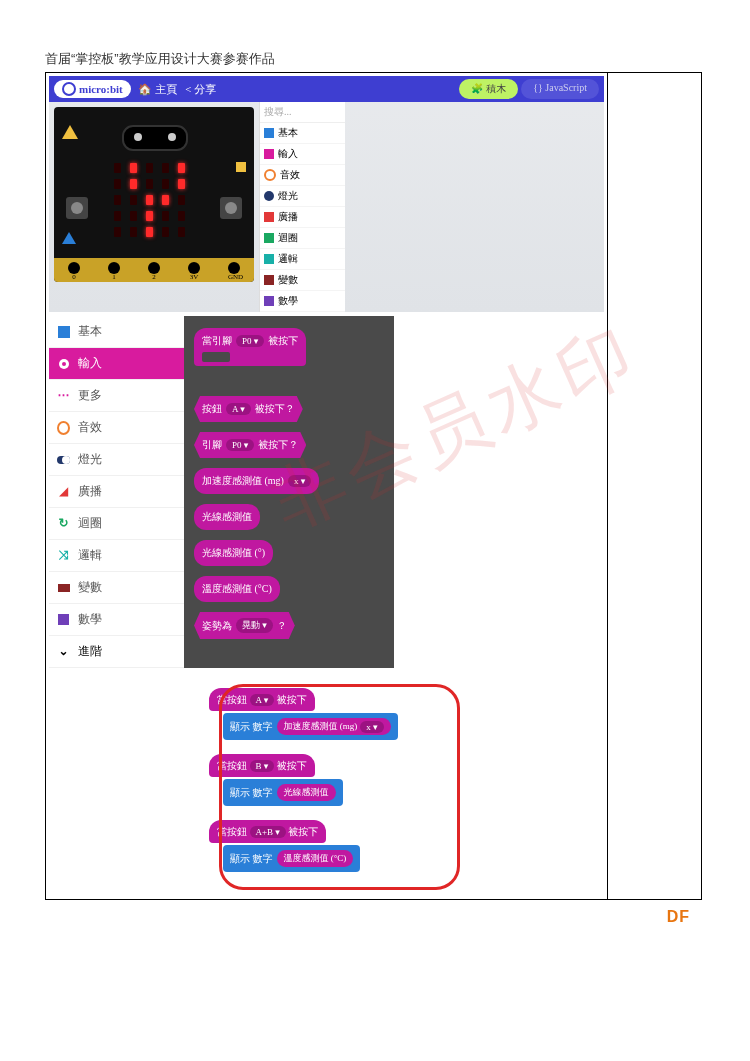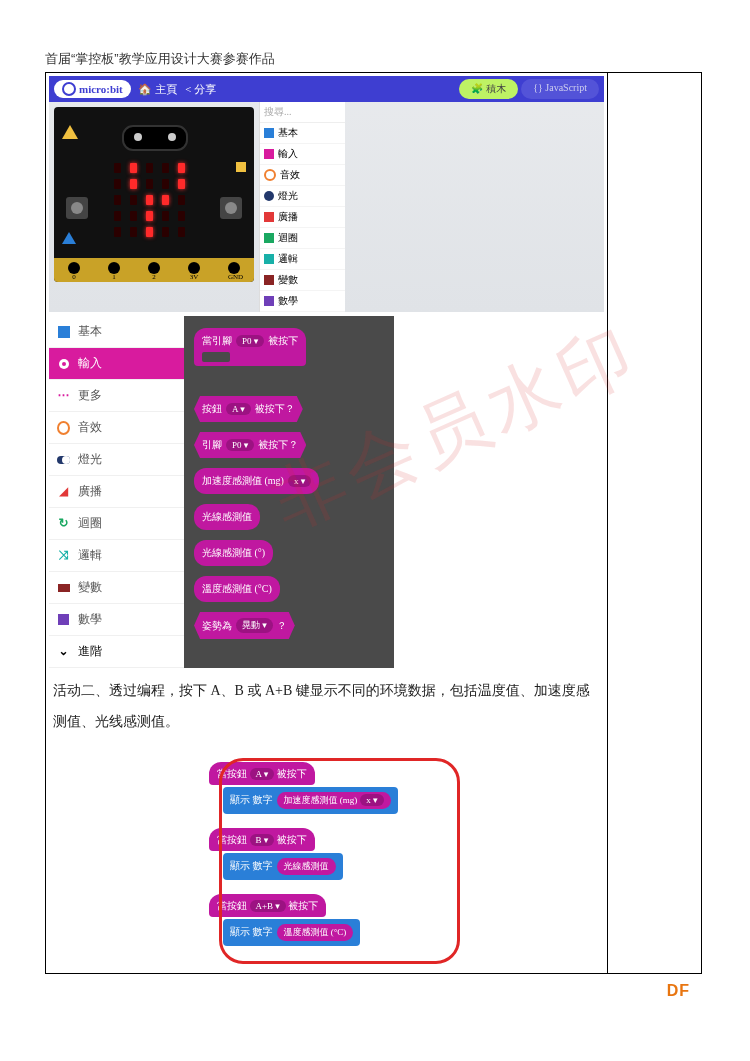--- a/index.html
+++ b/index.html
@@ -436,21 +436,20 @@
           <div class="bp-block bp-round">光線感測值 (°)</div>
           <div class="bp-block bp-round">溫度感測值 (°C)</div>
           <div class="bp-block bp-hex">
             <span>姿勢為</span>
             <span class="dd">晃動 ▾</span>
             <span>？</span>
           </div>
         </div>
       </div>
 
-      <div class="body-text">活动二、透过编程，按下 A、B 或 A+B 键显示不同的环境数据，包括温度值、加速度感测值、光线感测值。</div>
 
       <div class="activity2">
         <div class="red-outline"></div>
 
         <div class="hat-block">
           <span>當按鈕</span>
           <span class="dd">A ▾</span>
           <span>被按下</span>
         </div>
         <div class="inner-block">

